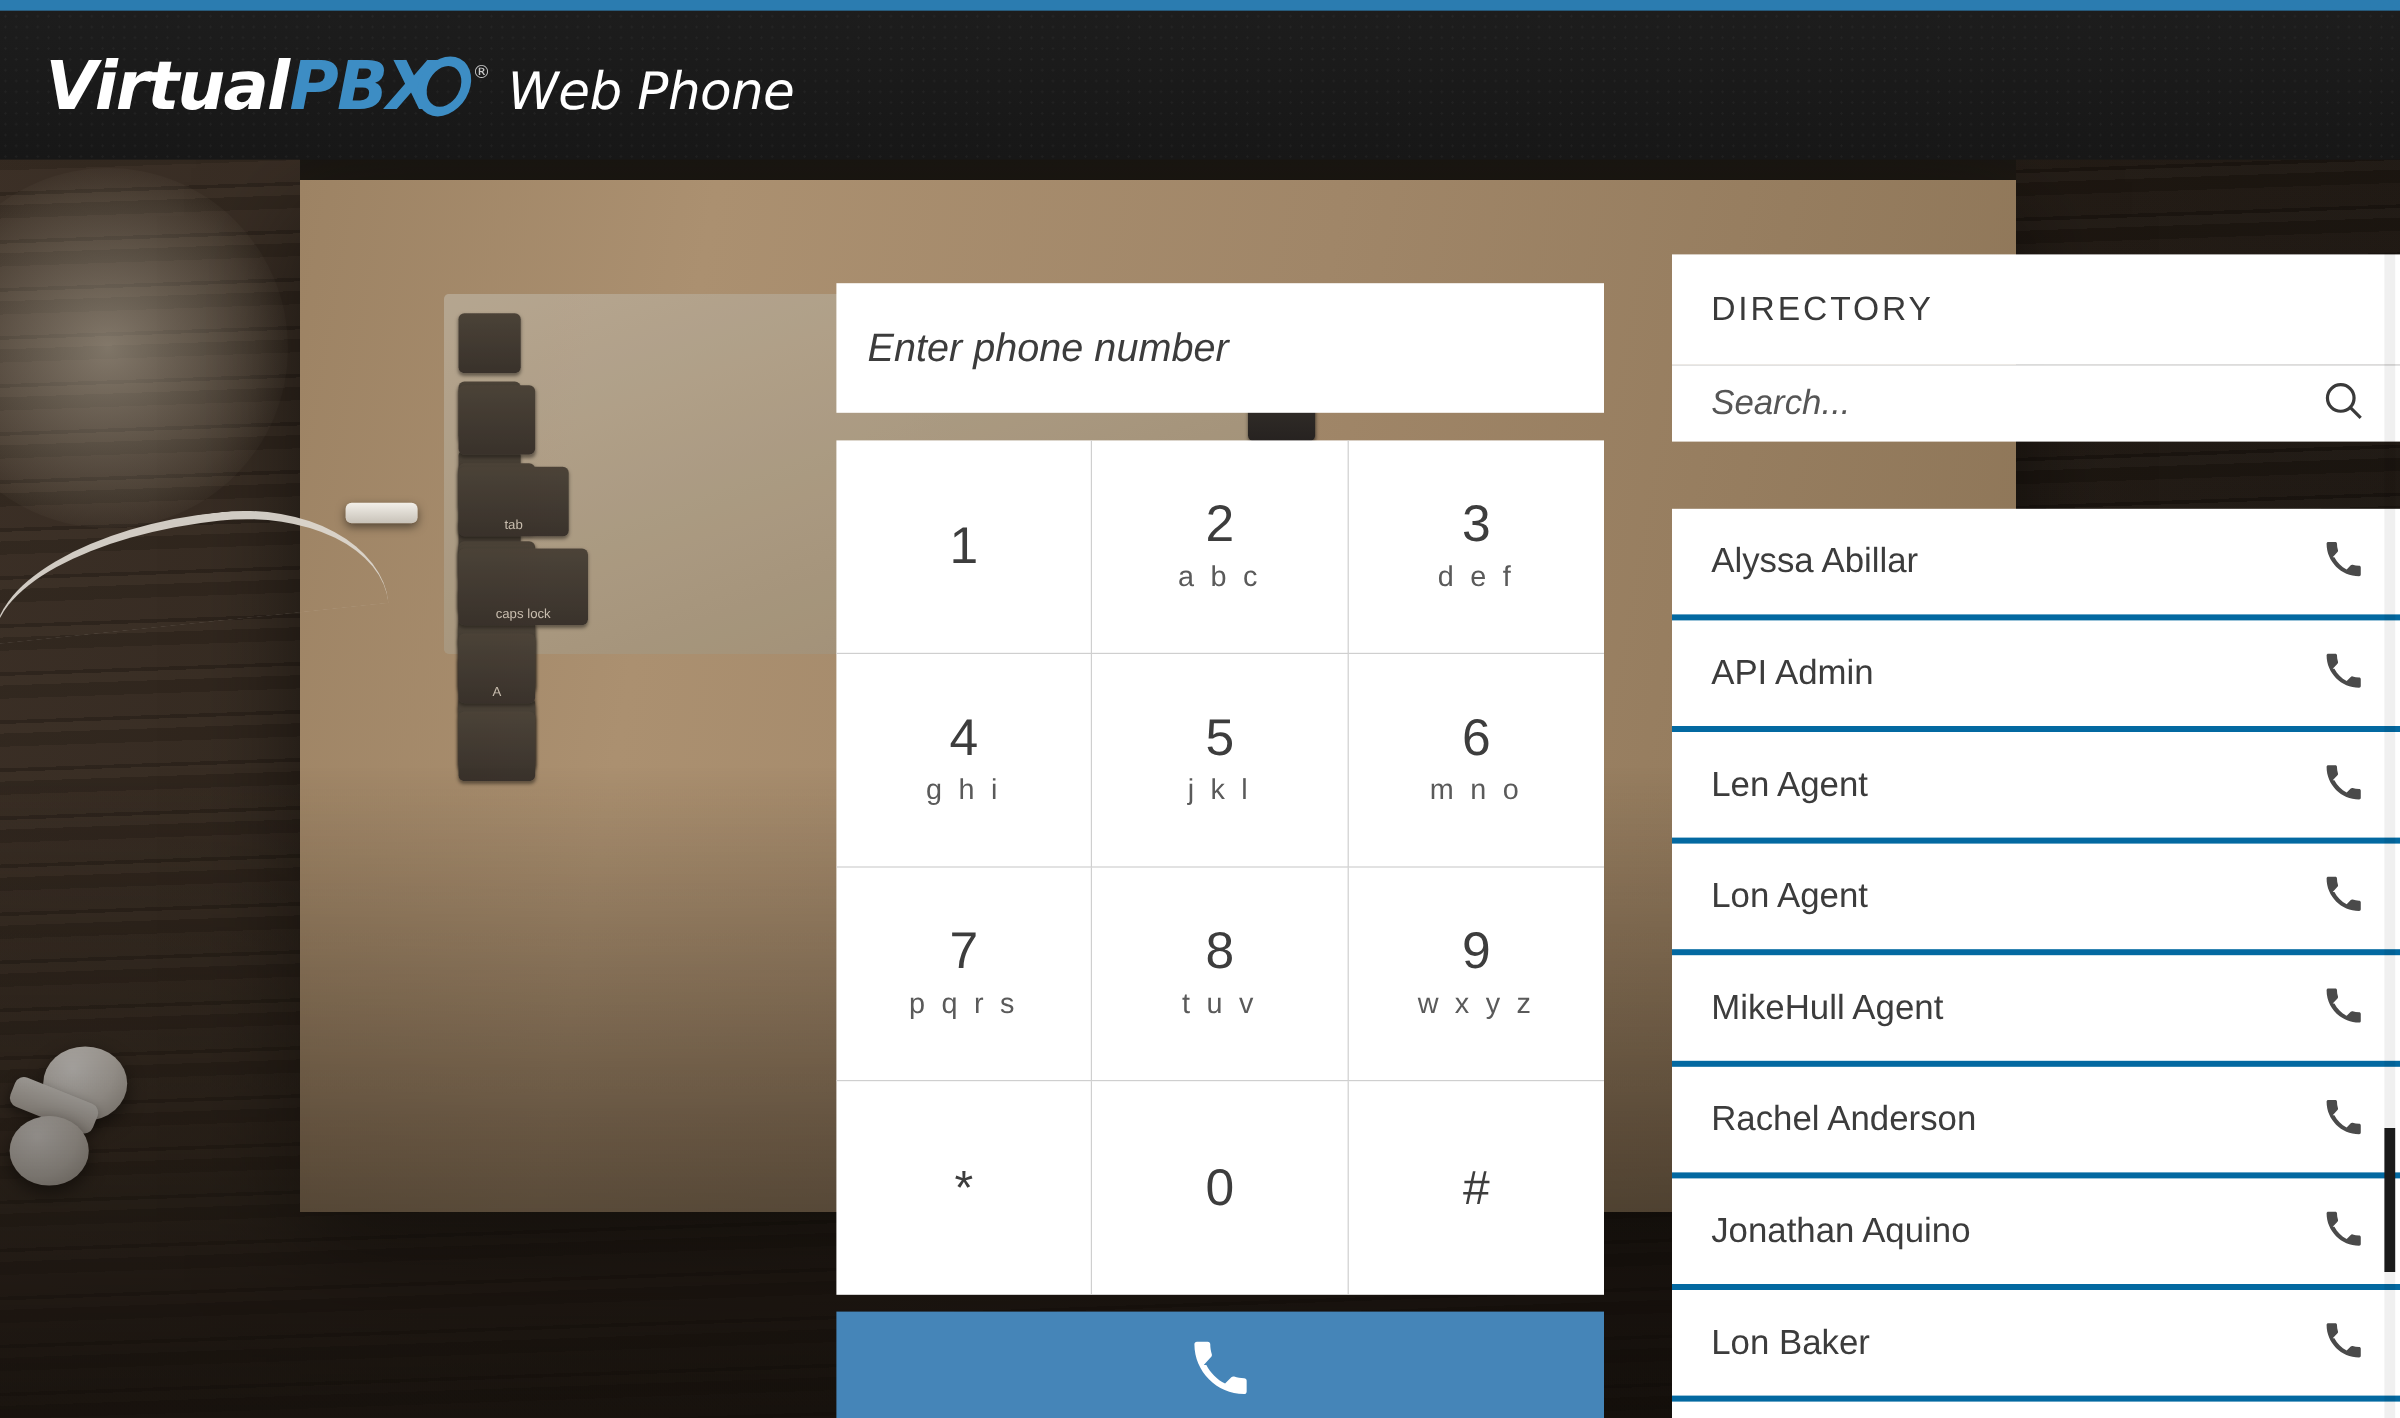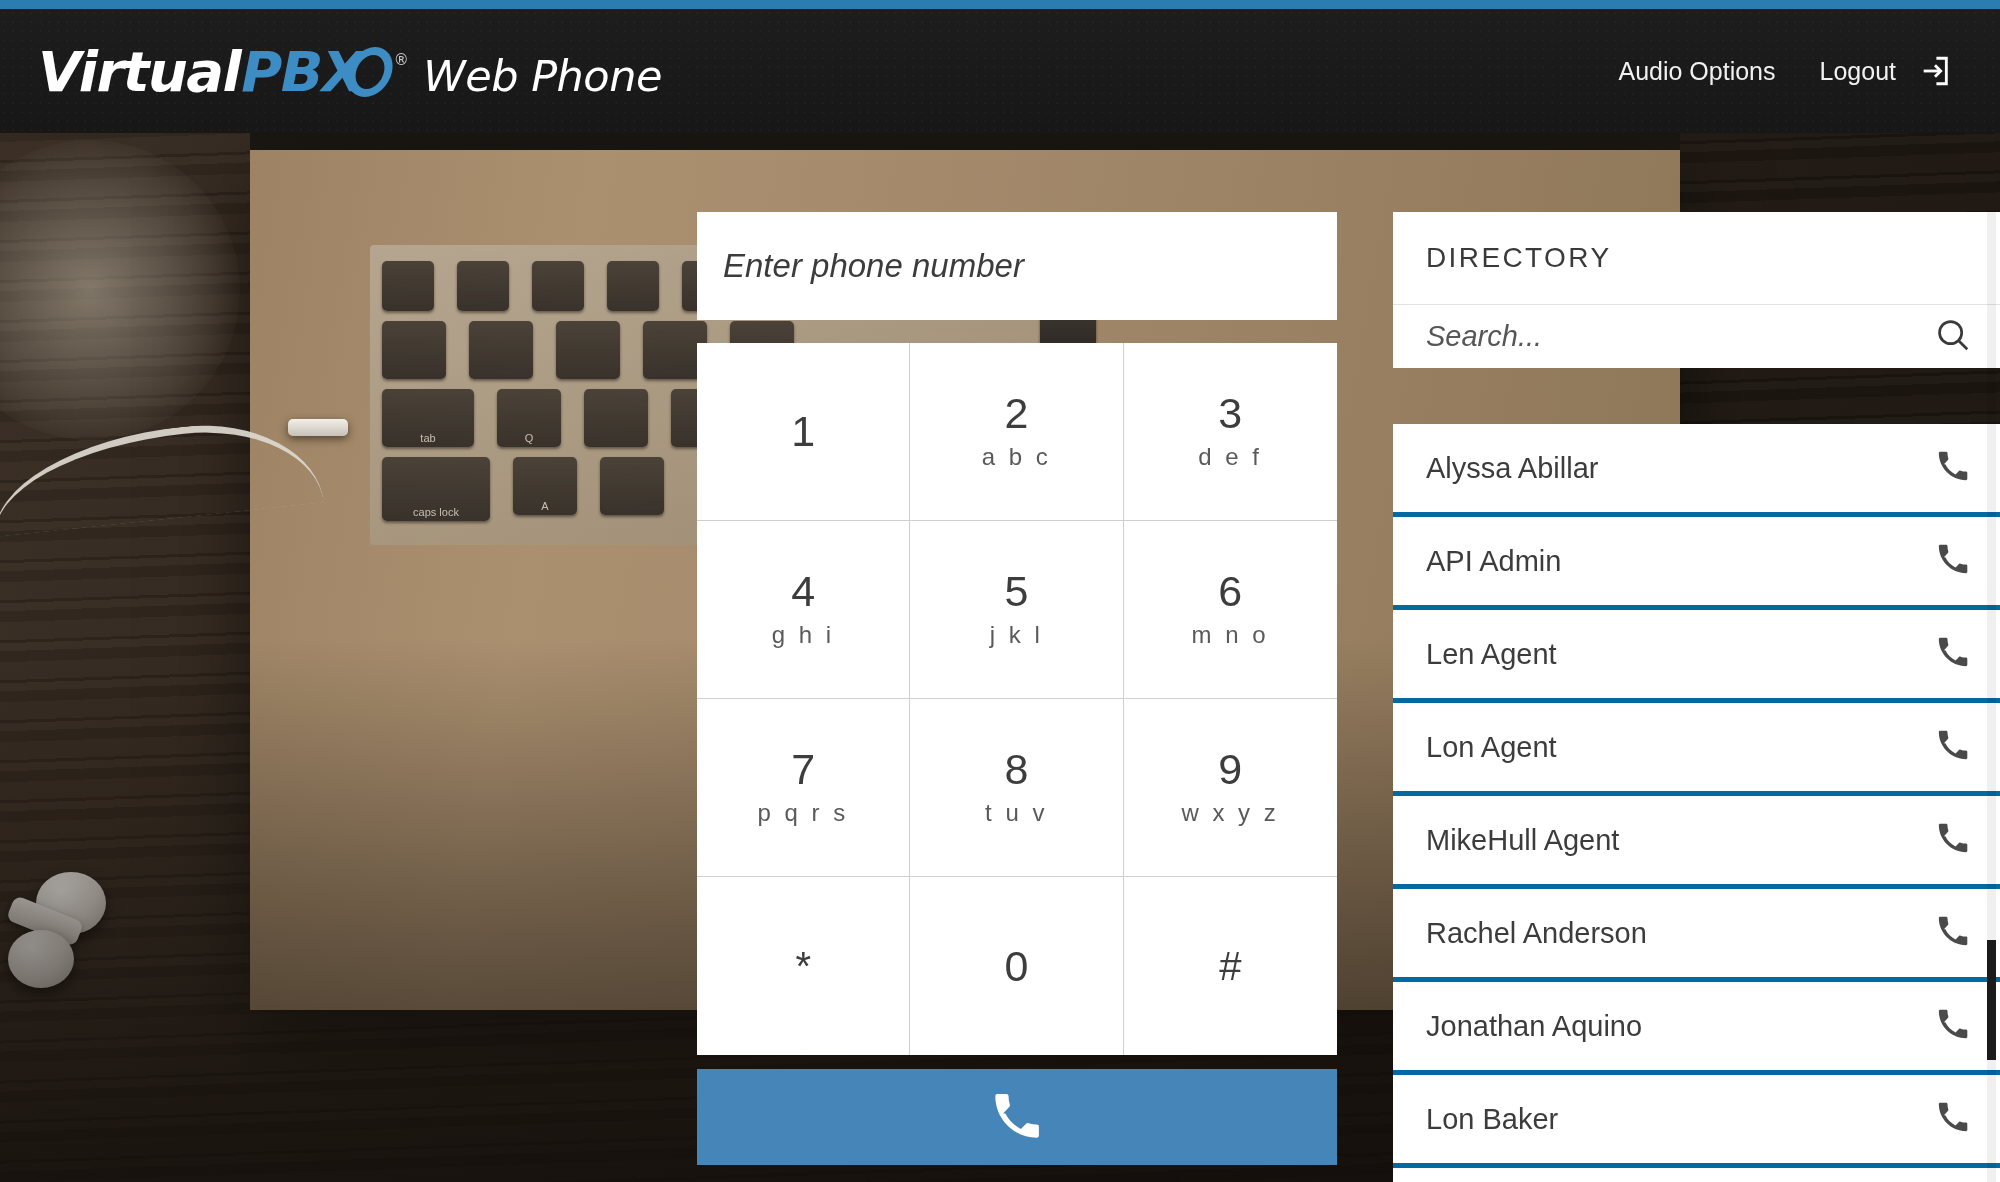--- a/index.html
+++ b/index.html
@@ -56,21 +56,21 @@
   }
   
   .keydeck {
     position: absolute;
     left: 370px; top: 245px;
     width: 700px; height: 300px;
     background: linear-gradient(160deg, #b9ab97 0%, #a79880 60%, #9a8b74 100%);
     border-radius: 4px;
     opacity: 0.85;
   }
-  .keyrow { position: absolute; display: flex; gap: 23px; }
+  .keyrow { position: absolute; display: flex; gap: 7px; flex-direction: column; }
   .key {
     background: linear-gradient(180deg, #3b362f 0%, #262220 100%);
     border-radius: 5px;
     box-shadow: 0 2px 3px rgba(0,0,0,0.5);
     color: #cfc7bb;
     font-size: 11px;
     display: flex; align-items: flex-end; justify-content: center;
     padding-bottom: 3px;
     font-family: "Liberation Sans", sans-serif;
   }
@@ -199,20 +199,21 @@
   }
   .phone-input {
     width: 100%; height: 108px;
     background: #ffffff;
     border: none; outline: none;
     padding: 0 26px;
     font-size: 33px;
     font-style: italic;
     color: #3c3c3c;
     font-family: "Liberation Sans", sans-serif;
+    margin-top: 24px;
   }
   .phone-input::placeholder { color: #3c3c3c; opacity: 1; font-style: italic; }
 
   .dialpad {
     margin-top: 23px;
     background: #ffffff;
     display: grid;
     grid-template-columns: repeat(3, 1fr);
     grid-template-rows: repeat(4, 178px);
   }
@@ -372,33 +373,20 @@
 
   <div class="header">
     <div class="brand">
       <div class="logo">
         <span class="t-virtual">Virtual</span>
           <span class="t-pbx">PBX</span>
           <span class="logo-ring"></span>
           <span class="logo-reg">®</span>
       </div>
       <div class="app-title">Web Phone</div>
-    </div>
-    <div class="header-actions">
-      <div class="header-link">Audio Options</div>
-      <div class="logout-group">
-        <span class="header-link">Logout</span>
-        <span>
-          <svg class="logout-icon" viewBox="0 0 24 24" fill="none" stroke="#ffffff" stroke-width="2">
-            <path d="M13 3 H20 V21 H13"></path>
-            <path d="M4 12 H16"></path>
-            <path d="M12 8 L16 12 L12 16"></path>
-          </svg>
-        </span>
-      </div>
     </div>
   </div>
 
 
   <div class="dialer">
     <input class="phone-input" type="text" placeholder="Enter phone number" style="">
     <div class="dialpad">
         <div class="dkey">
           <div class="dkey-num">1</div>
         </div>

